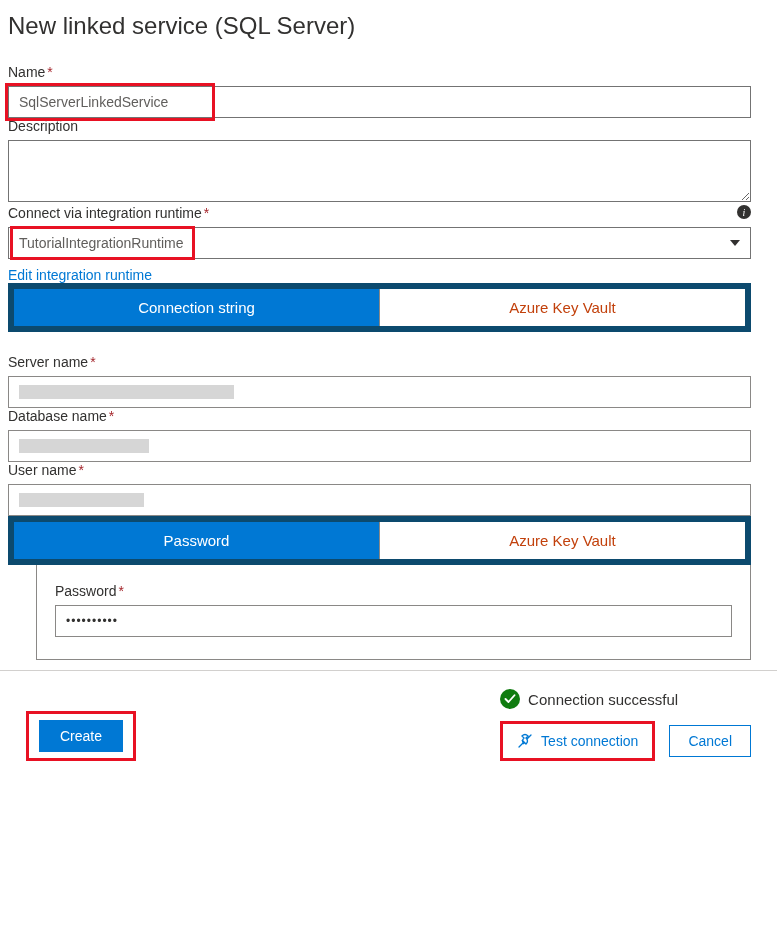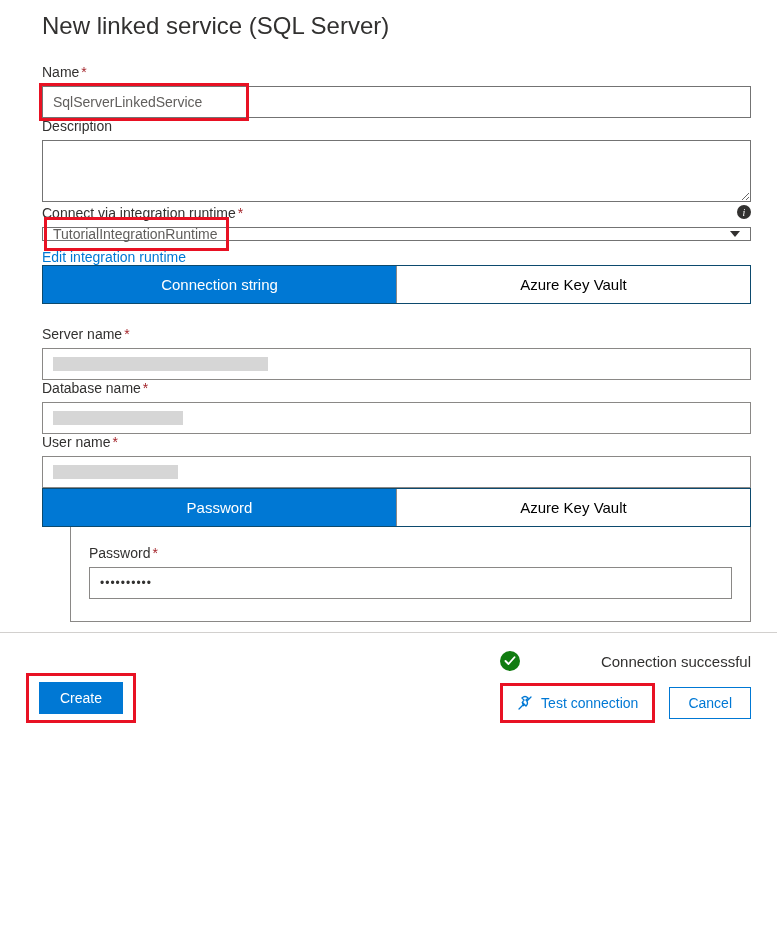--- a/index.html
+++ b/index.html
@@ -4,21 +4,21 @@
   <style>
     * { box-sizing: border-box; margin: 0; padding: 0; }
     body {
       font-family: "Segoe UI", -apple-system, sans-serif;
       font-size: 14px;
       color: #323130;
       background: #fff;
       width: 777px;
     }
     .panel {
-      padding: 12px 26px 10px 42px;
+      padding: 12px 26px 10px 8px;
     }
     .title {
       font-size: 24px;
       font-weight: 400;
       color: #323130;
       margin-bottom: 24px;
     }
     .field { }
     .field-label {
       font-size: 14px;
@@ -40,46 +40,46 @@
       background: #fff;
       font-family: inherit;
       font-size: 14px;
       color: #605e5c;
       padding: 6px 10px;
       outline: none;
     }
     input[type=text], .text-input { height: 32px; }
     textarea { height: 62px; resize: both; }
     .select {
-      height: 14px;
+      height: 32px;
       display: flex;
       align-items: center;
       justify-content: space-between;
       cursor: pointer;
     }
     .chevron {
       width: 0; height: 0;
       border-left: 5px solid transparent;
       border-right: 5px solid transparent;
       border-top: 6px solid #323130;
     }
     .link { color: #0078d4; font-size: 14px; margin-top: 8px; display: inline-block; cursor: pointer; }
     .tabs {
       display: flex;
-      border: 1px solid #0c4a6e;
+      border: 6px solid #0c4a6e;
       margin-bottom: 22px;
     }
     .tab {
       flex: 1;
       text-align: center;
       padding: 10px 0;
       font-size: 15px;
       cursor: pointer;
       background: #fff;
-      color: #000000;
+      color: #c2410c;
     }
     .tab.active {
       background: #0078d4;
       color: #fff;
     }
     .tab:first-child { border-right: 1px solid #8a8886; }
     .placeholder-bar {
       display: inline-block;
       background: #d6d6d6;
       height: 14px;
@@ -111,21 +111,21 @@
     }
     .footer {
       border-top: 1px solid #d2d0ce;
       padding: 18px 26px 24px 26px;
       display: flex;
       align-items: flex-end;
       justify-content: space-between;
     }
     .footer-right { text-align: right; }
     .status-row {
-      display: flex; align-items: center; justify-content: space-between;
+      display: flex; align-items: center; justify-content: flex-start;
       margin-bottom: 12px; gap: 8px;
       color: #323130; font-size: 15px;
     }
     .check-icon {
       width: 20px; height: 20px; border-radius: 50%;
       background: #107c10; display: inline-flex;
       align-items: center; justify-content: center;
     }
     .check-icon svg { width: 12px; height: 12px; }
     .btn-row { display: flex; gap: 14px; align-items: center; }

